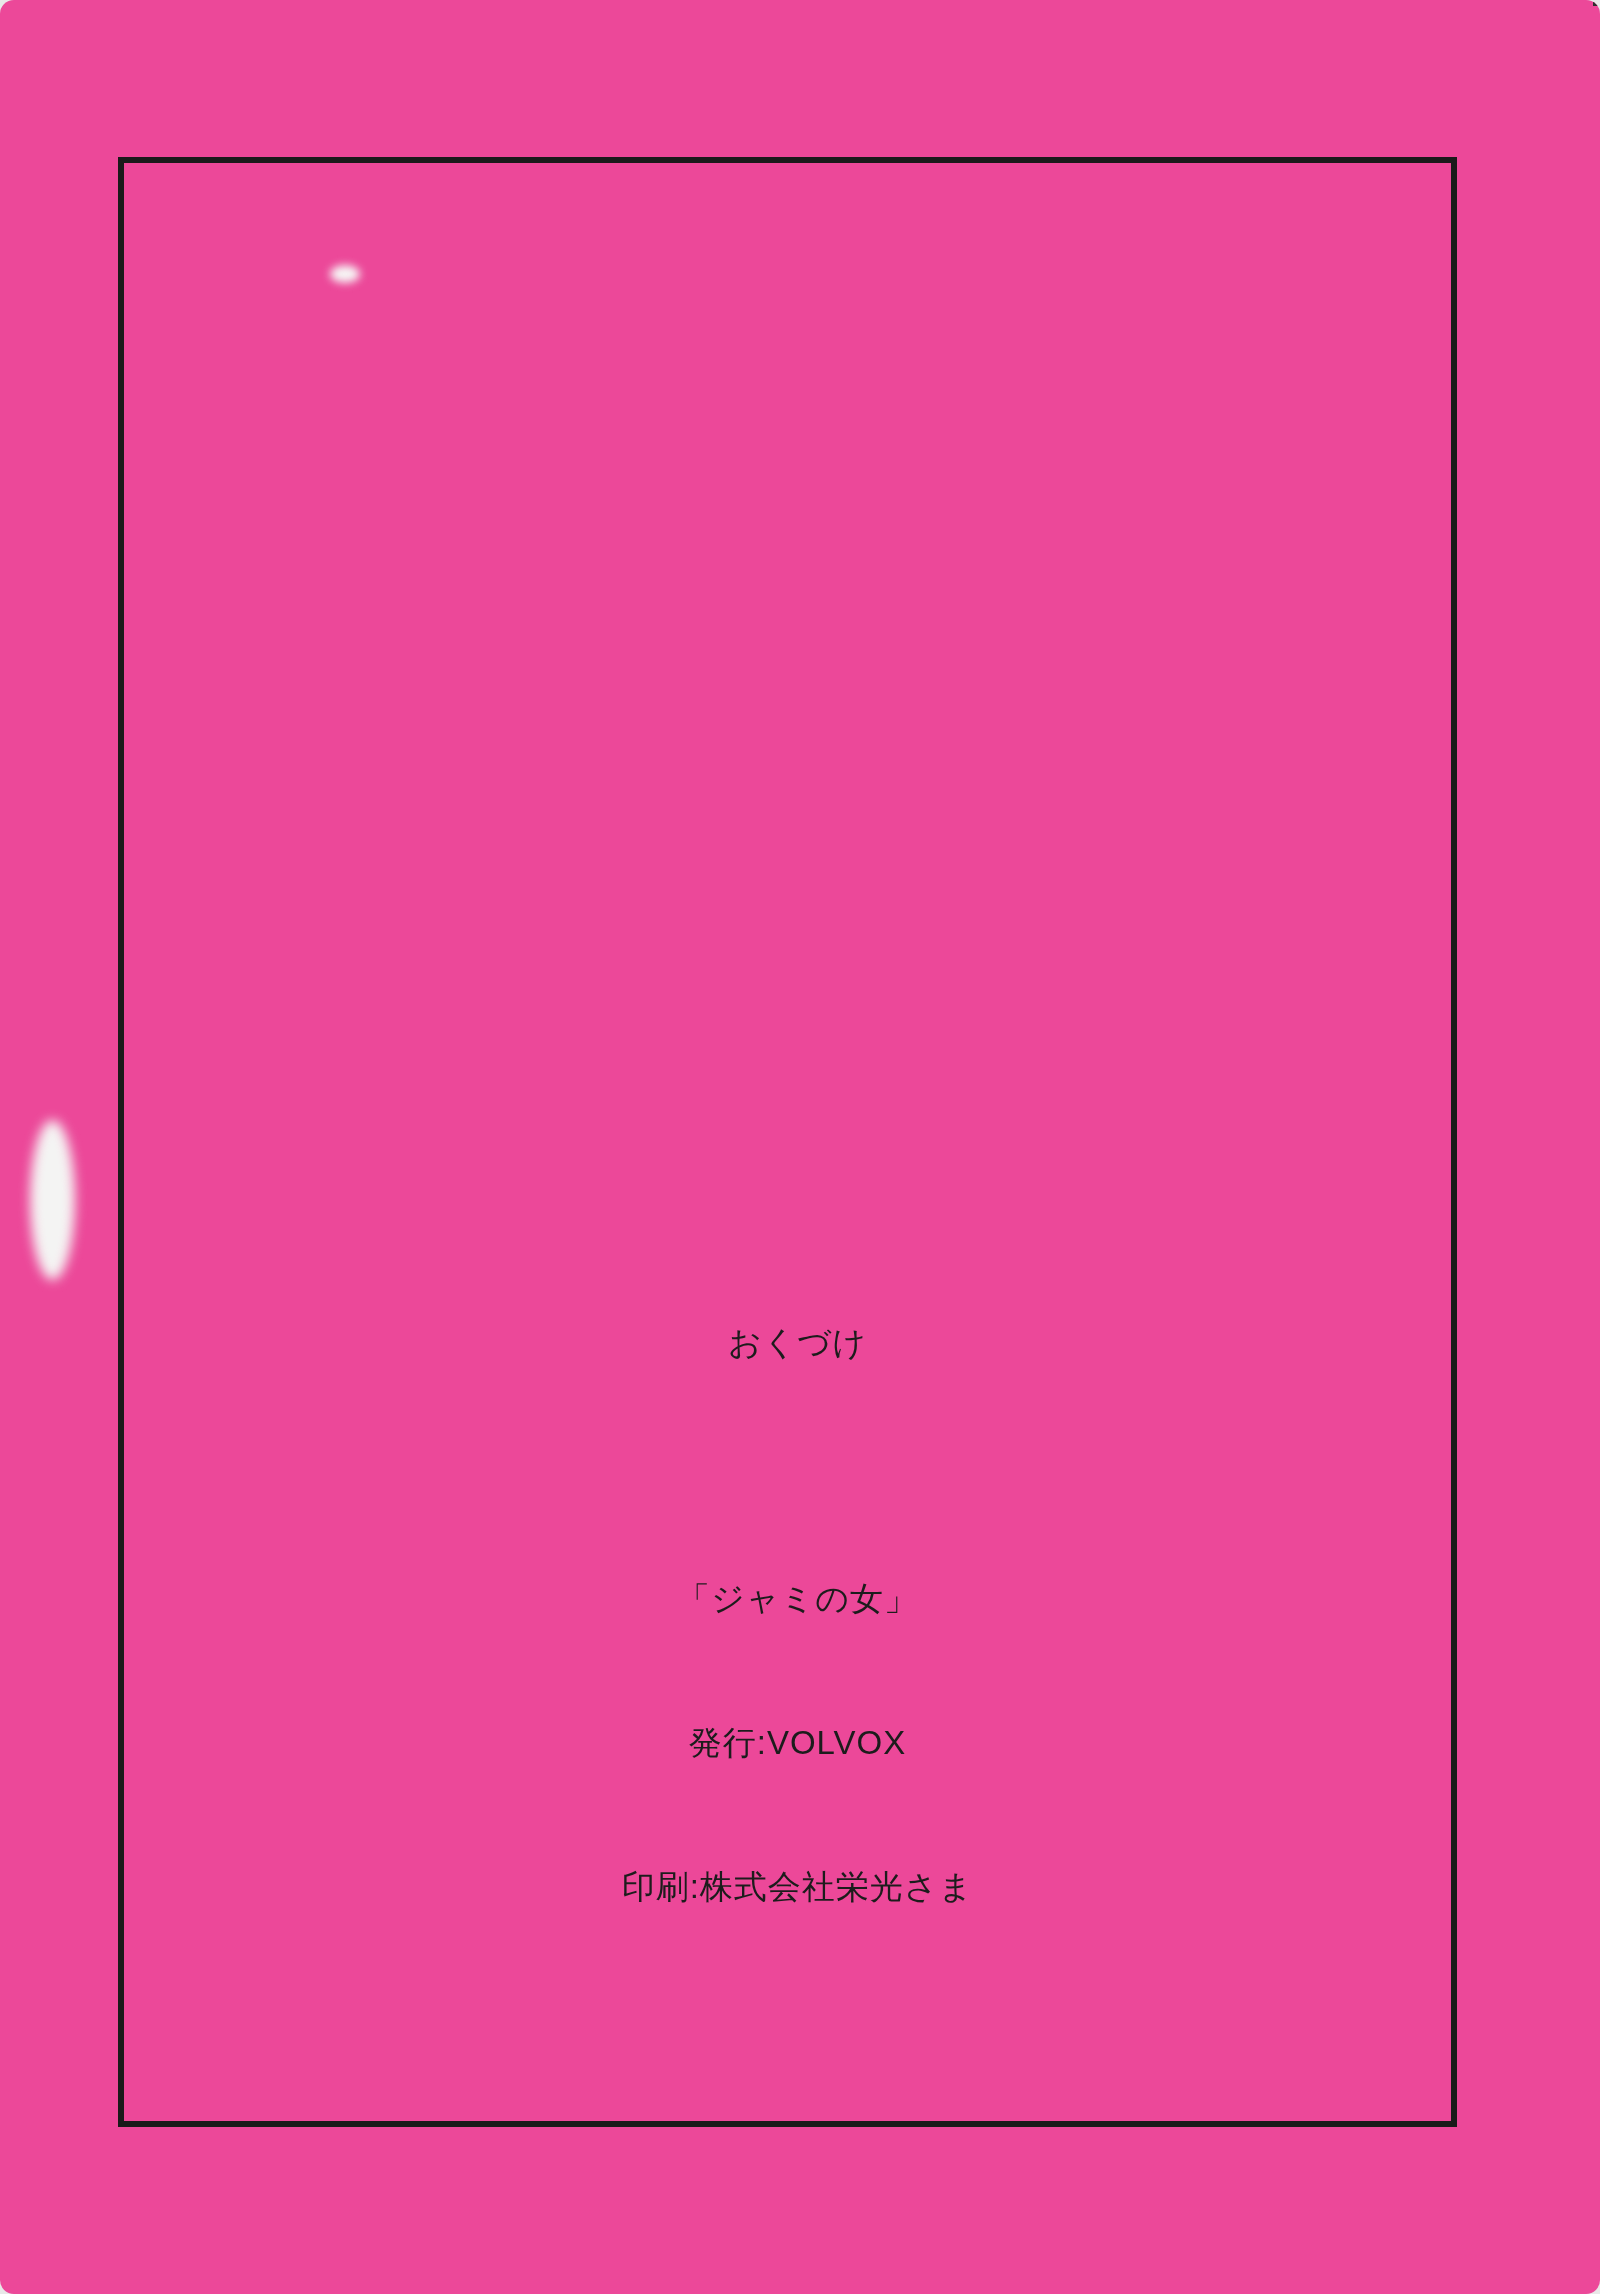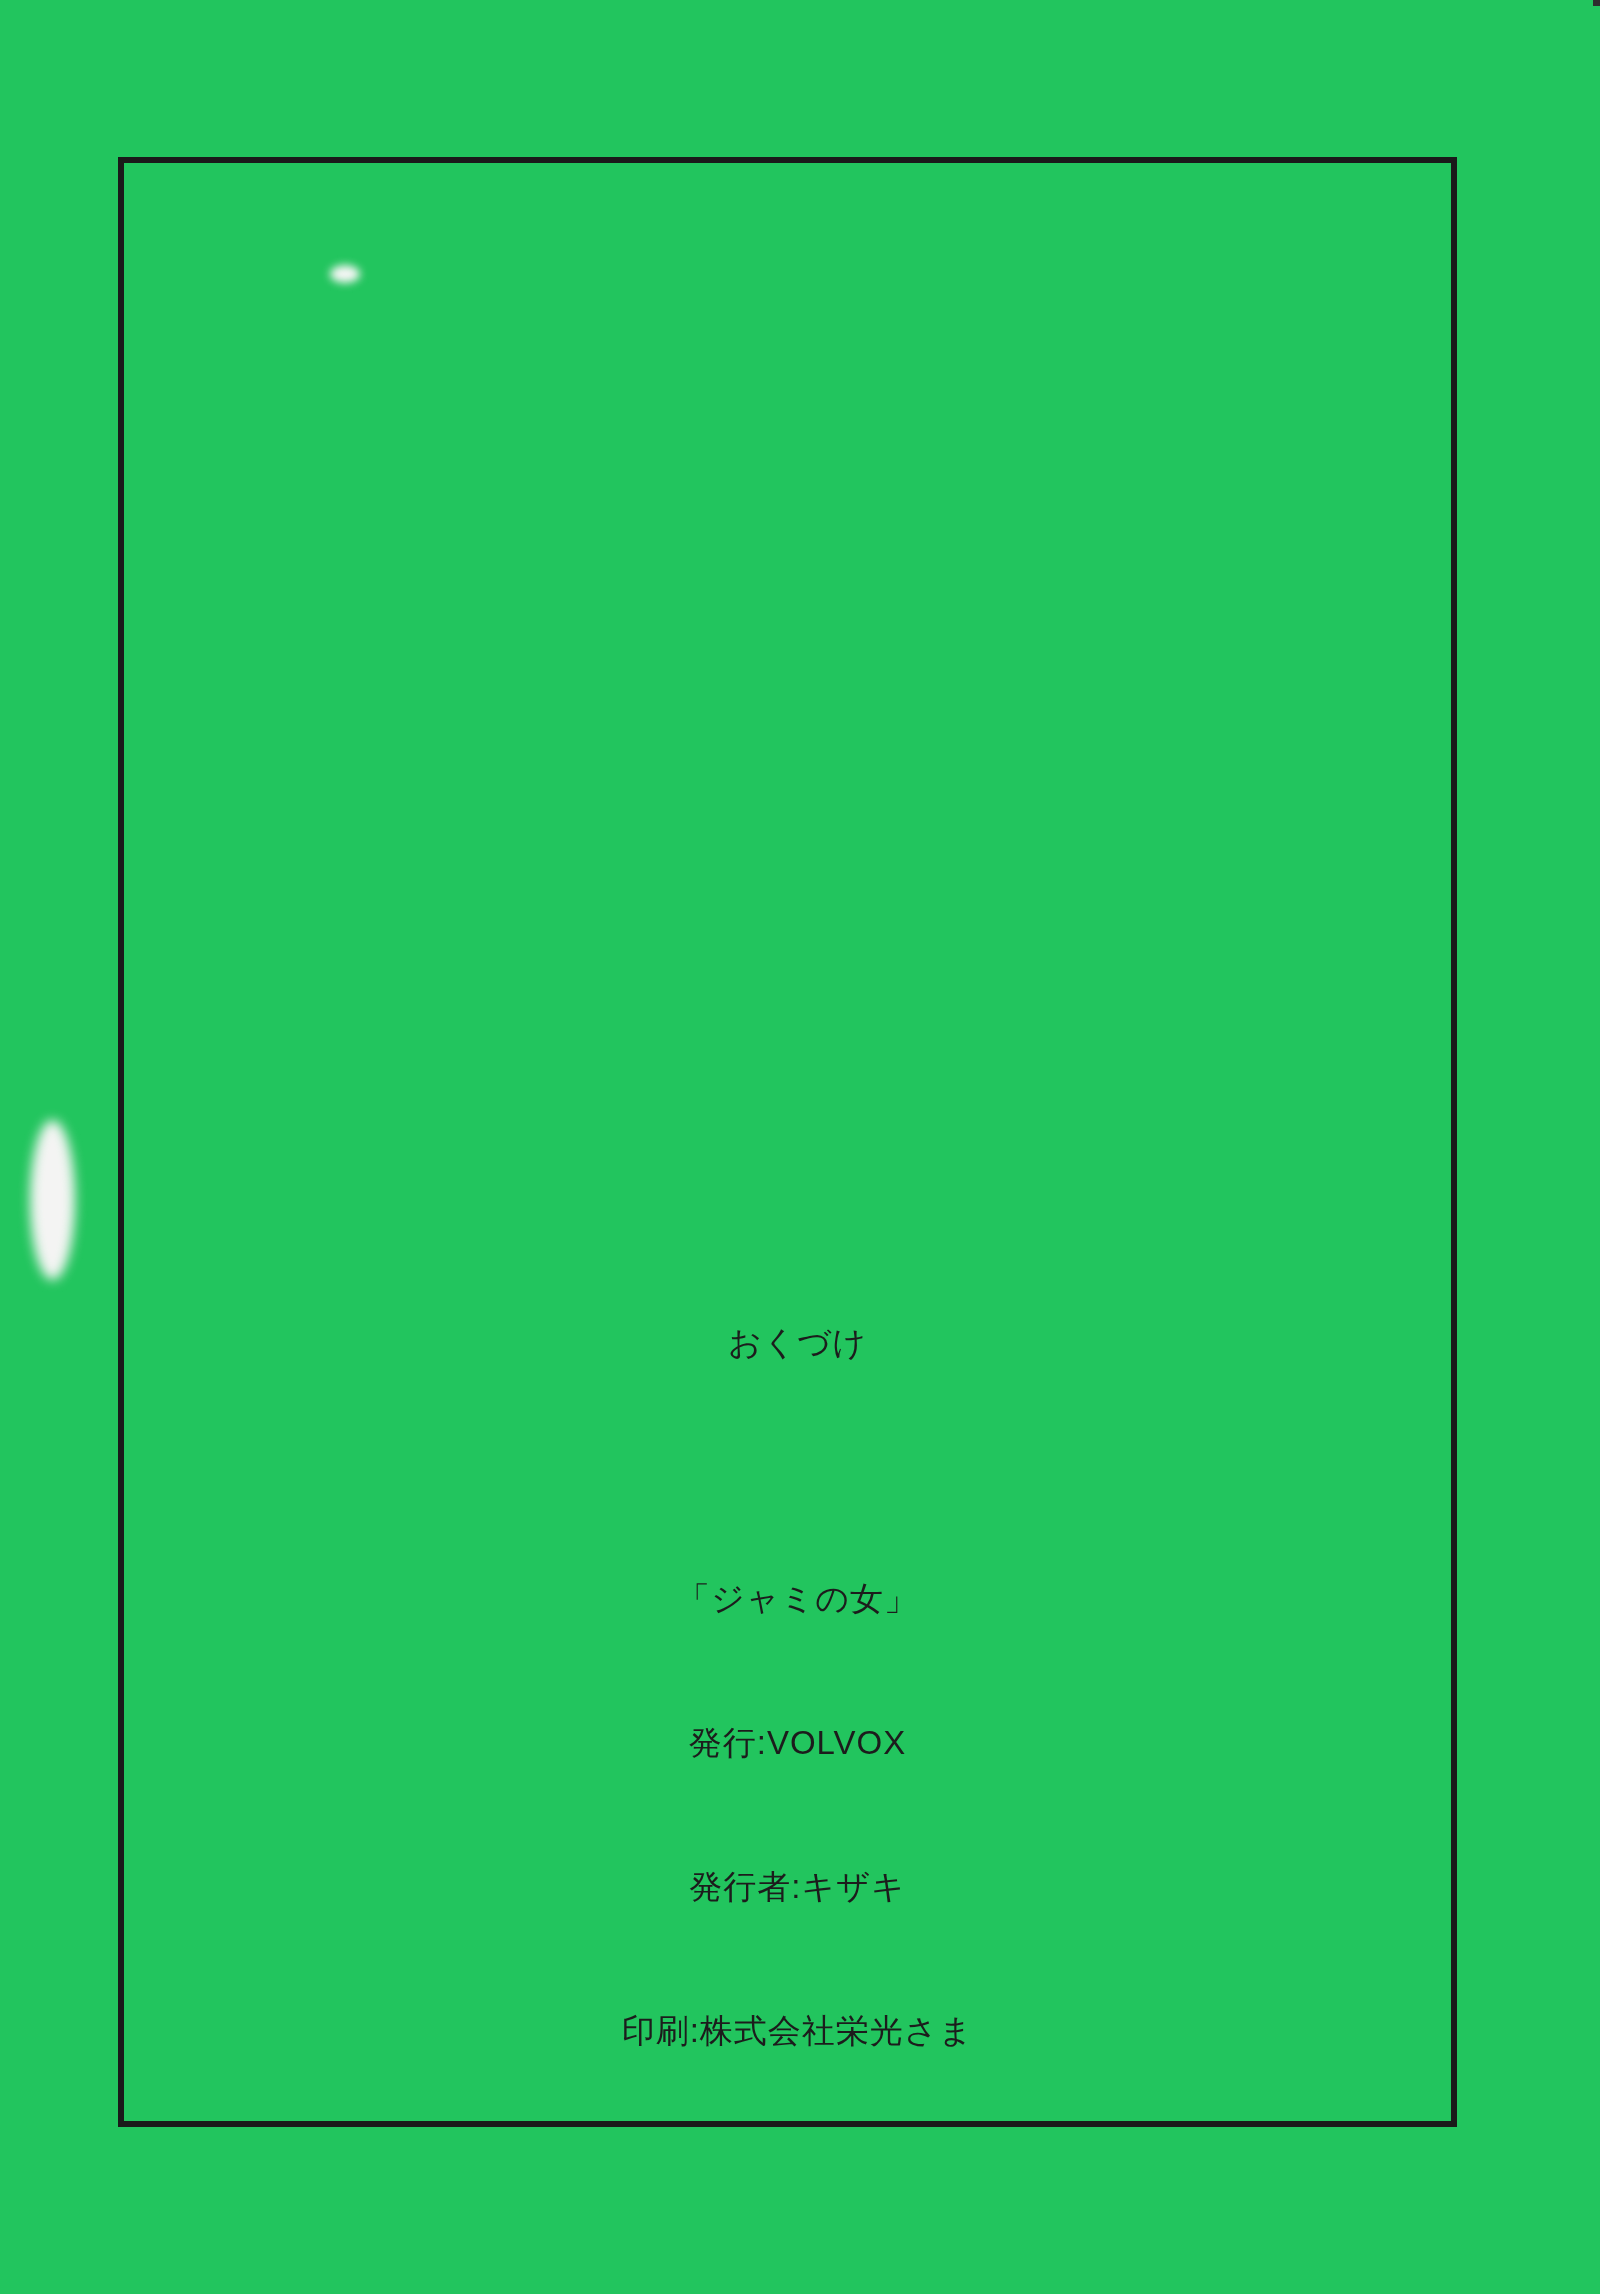--- a/index.html
+++ b/index.html
@@ -4,24 +4,25 @@
 <style>
   html, body {
     margin: 0;
     padding: 0;
     background: #e8e8e8;
   }
   .page {
     position: relative;
     width: 1600px;
     height: 2294px;
-    background: #22c55e;
+    background: #ec4899;
     overflow: hidden;
     font-family: "Liberation Sans", "DejaVu Sans", sans-serif;
     color: #1c1c1c;
+    border-radius: 14px;
   }
   
   .frame {
     position: absolute;
     left: 118px;
     top: 157px;
     width: 1339px;
     height: 1970px;
     border: 6px solid #1a1a1a;
     box-sizing: border-box;
@@ -85,21 +86,20 @@
   <div class="frame"></div>
 
   <div class="smudge-a"></div>
   <div class="smudge-b"></div>
 
   <div class="colophon">
     <div class="line">おくづけ</div>
 
     <div class="line group-start">「ジャミの女」</div>
     <div class="line">発行:VOLVOX</div>
-    <div class="line">発行者:キザキ</div>
     <div class="line">印刷:株式会社栄光さま</div>
 
     
     
 
     
     
     
   </div>
 

